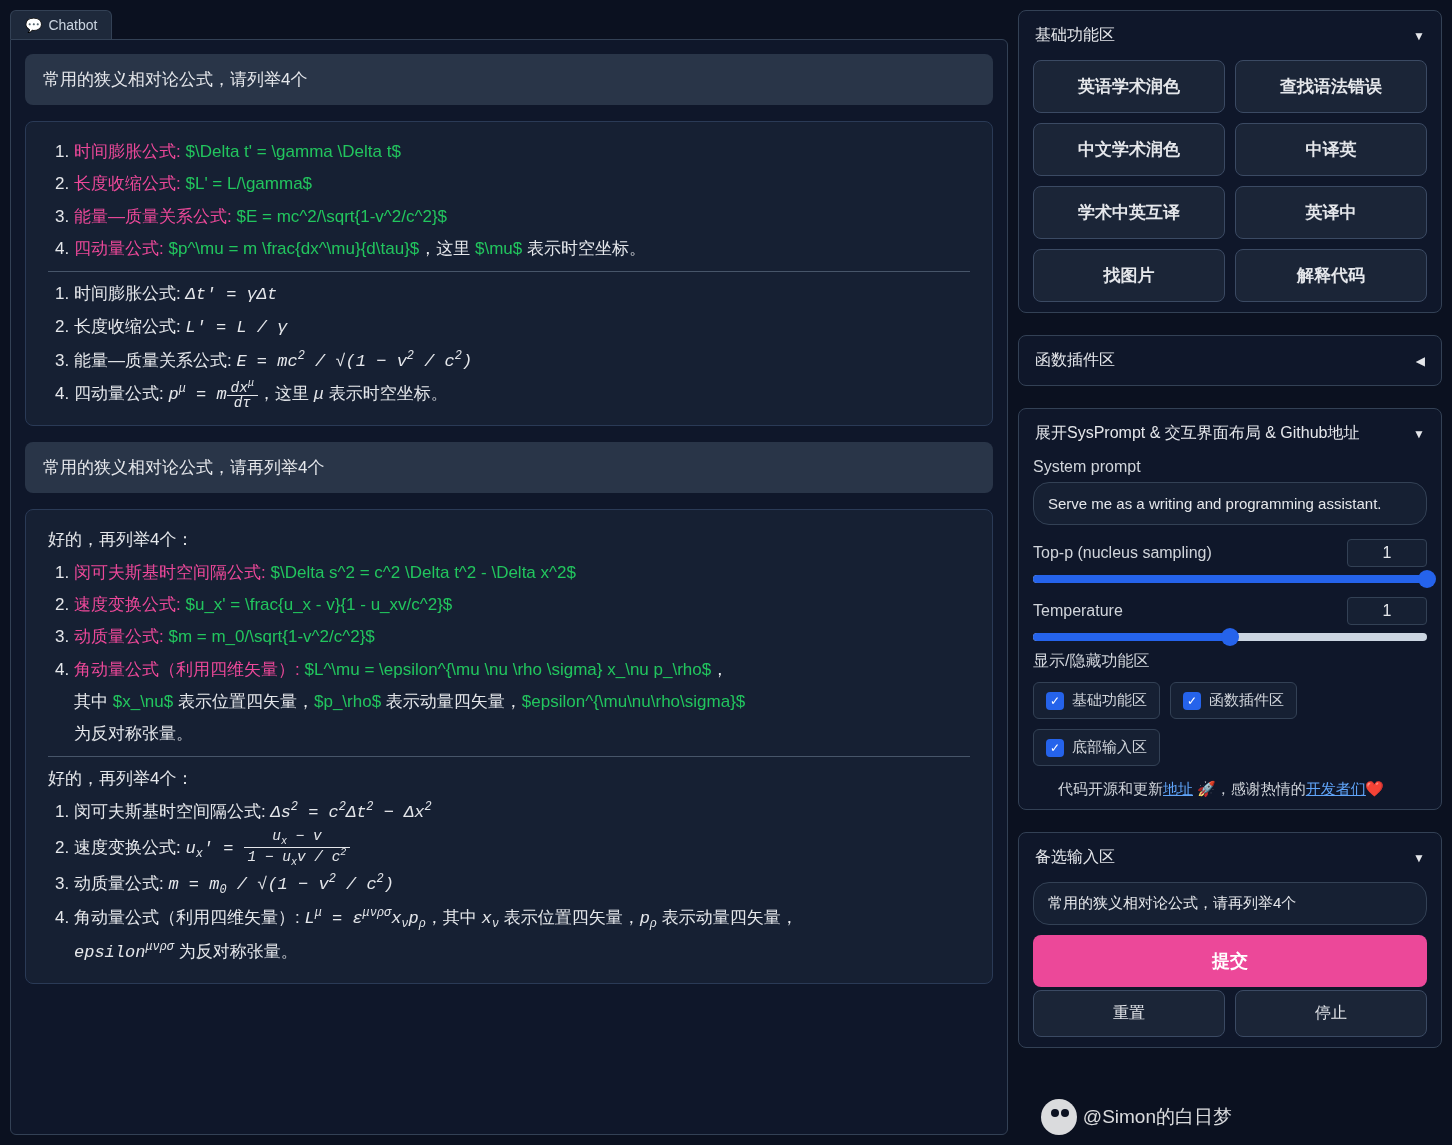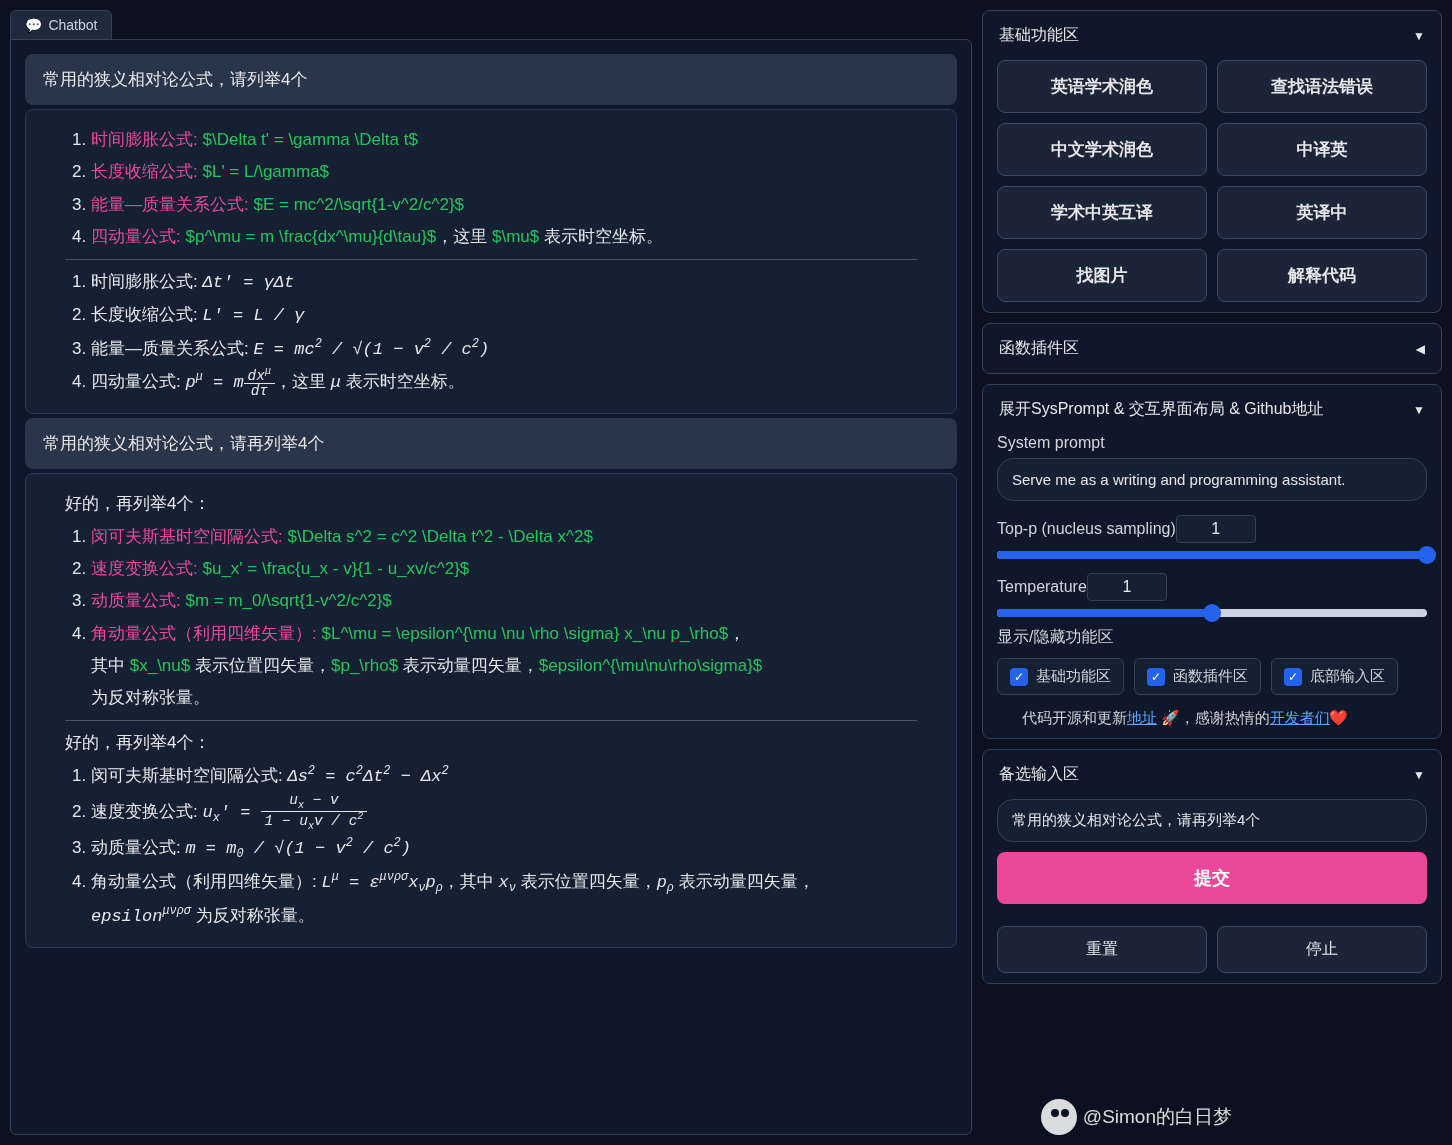--- a/index.html
+++ b/index.html
@@ -7,21 +7,21 @@
   background: #0b1120;
   color: #d1d5db;
   font-family: -apple-system, "PingFang SC", "Microsoft YaHei", sans-serif;
   width: 1452px;
   height: 1145px;
   overflow: hidden;
   display: flex;
   padding: 10px;
 }
 .left-panel { flex: 1; display: flex; flex-direction: column; margin-right: 10px; }
-.right-panel { width: 460px; display: flex; flex-direction: column; gap: 10px; }
+.right-panel { width: 424px; display: flex; flex-direction: column; gap: 22px; }
 
 .tab-header { display: flex; }
 .tab {
   background: #1e293b;
   border: 1px solid #334155;
   border-bottom: none;
   border-radius: 6px 6px 0 0;
   padding: 6px 14px;
   font-size: 14px;
   color: #cbd5e1;
@@ -30,35 +30,35 @@
   gap: 6px;
 }
 .chat-body {
   flex: 1;
   background: #0f172a;
   border: 1px solid #334155;
   border-radius: 0 6px 6px 6px;
   padding: 14px;
   display: flex;
   flex-direction: column;
-  gap: 4px;
+  gap: 16px;
   overflow-y: auto;
 }
 .user-msg {
   background: #293548;
   border-radius: 8px;
   padding: 14px 18px;
   font-size: 17px;
   color: #e5e7eb;
 }
 .bot-msg {
   background: #162033;
   border: 1px solid #2a3a56;
   border-radius: 8px;
-  padding: 14px 39px;
+  padding: 14px 22px;
   font-size: 17px;
   color: #e5e7eb;
   line-height: 1.9;
 }
 .bot-msg ol { padding-left: 26px; }
 .bot-msg hr { border: none; border-top: 1px solid #475569; margin: 6px 0; }
 .latex { color: #22c55e; }
 .label { color: #ec4899; }
 .math { font-style: italic; font-family: Liberation Mono, monospace; }
 .sup { font-size: 0.7em; vertical-align: super; font-style: italic; }
@@ -101,21 +101,21 @@
 .label-text { font-size: 16px; color: #d1d5db; margin: 10px 0 6px; }
 .text-input {
   width: 100%;
   background: #162033;
   border: 1px solid #334155;
   border-radius: 16px;
   padding: 12px 14px;
   color: #e5e7eb;
   font-size: 15px;
 }
-.slider-row { display: flex; justify-content: flex-start; align-items: center; margin-top: 14px; }
+.slider-row { display: flex; justify-content: space-between; align-items: center; margin-top: 14px; }
 .slider-val {
   background: #162033;
   border: 1px solid #334155;
   border-radius: 4px;
   padding: 4px 0;
   width: 80px;
   text-align: center;
   color: #e5e7eb;
 }
 .slider {
@@ -154,21 +154,21 @@
 .submit-btn {
   background: #ec4899;
   color: white;
   text-align: center;
   padding: 14px;
   border-radius: 8px;
   font-size: 18px;
   font-weight: 600;
   margin-top: 10px;
 }
-.btn-pair { display: grid; grid-template-columns: 1fr 1fr; gap: 10px; margin-top: 22px; }
+.btn-pair { display: grid; grid-template-columns: 1fr 1fr; gap: 10px; margin-top: 3px; }
 .sec2 .fbtn { padding: 12px 0; font-size: 16px; font-weight: 500; }
 .watermark {
   position: fixed;
   bottom: 10px;
   right: 220px;
   color: rgba(255,255,255,0.85);
   font-size: 19px;
   font-weight: 500;
   display: flex;
   align-items: center;

